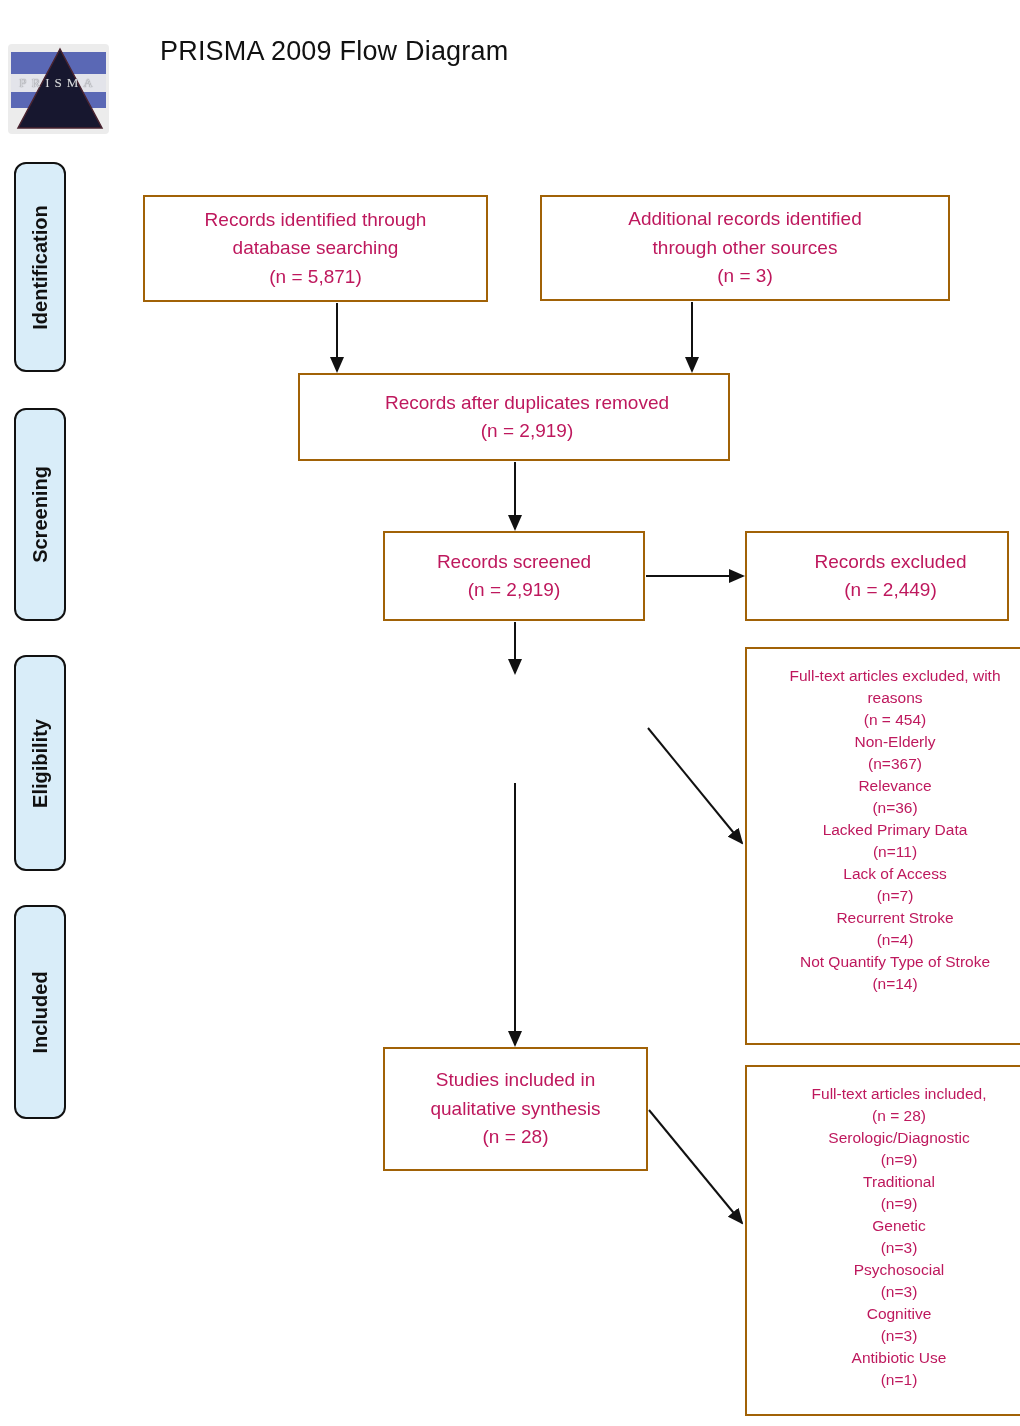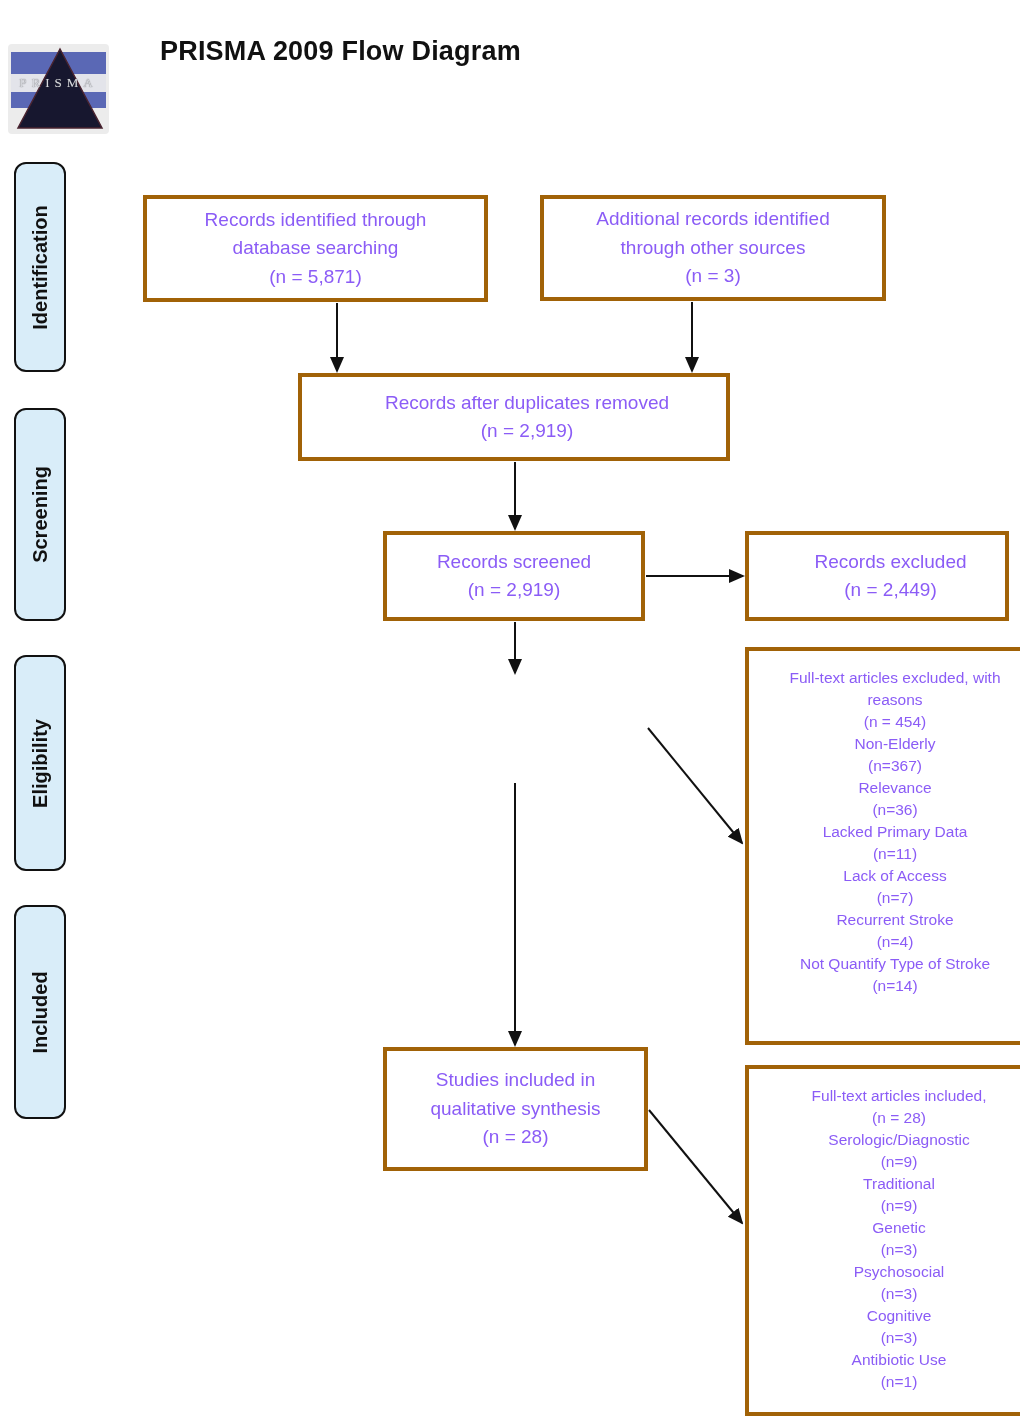--- a/index.html
+++ b/index.html
@@ -30,21 +30,21 @@
   .logo .logo-word {
     position: absolute; left: 0; right: 0; top: 31px;
     text-align: center;
     font-size: 13px; letter-spacing: 5px;
     color: #d6d8de;
     text-shadow: 0 0 1px #555;
     font-family: "Liberation Serif", serif;
   }
   .page-title {
     position: absolute; left: 160px; top: 36px;
-    font-size: 27px; font-weight: 700; color: #111;
+    font-size: 27px; font-weight: 400; color: #111;
     letter-spacing: 0.2px;
   }
 
   
   .stage {
     position: absolute; left: 14px; width: 52px;
     background: #d9edf9;
     border: 2px solid #111;
     border-radius: 12px;
     display: flex; align-items: center; justify-content: center;
@@ -58,36 +58,36 @@
   }
   .stage-identification { top: 162px; height: 210px; }
   .stage-screening      { top: 408px; height: 213px; }
   .stage-eligibility    { top: 655px; height: 216px; }
   .stage-included       { top: 905px; height: 214px; }
 
   
   .box {
     position: absolute;
     background: #ffffff;
-    border: 4px solid #a16207;
+    border: 2px solid #a16207;
     display: flex; align-items: center; justify-content: center;
     text-align: center;
     white-space: pre-line;
     font-size: 19px;
     line-height: 1.5;
-    color: #8b5cf6;
+    color: #be185d;
   }
   .box.detail {
     font-size: 15.5px;
     line-height: 1.42;
     align-items: flex-start;
     padding-top: 16px;
   }
   .b-identified-db   { left: 143px; top: 195px; width: 345px; height: 107px; }
-  .b-identified-oth  { left: 540px; top: 195px; width: 346px; height: 106px; }
+  .b-identified-oth  { left: 540px; top: 195px; width: 410px; height: 106px; }
   .b-duplicates      { left: 298px; top: 373px; width: 432px; height: 88px; padding-left: 26px; }
   .b-screened        { left: 383px; top: 531px; width: 262px; height: 90px; }
   .b-excluded        { left: 745px; top: 531px; width: 264px; height: 90px; padding-left: 27px; }
   .b-assessed        { left: 381px; top: 675px; width: 267px; height: 107px; }
   .b-excluded-rsn    { left: 745px; top: 647px; width: 300px; height: 398px; }
   .b-qualitative     { left: 383px; top: 1047px; width: 265px; height: 124px; }
   .b-included-detail { left: 745px; top: 1065px; width: 308px; height: 351px; }
 
   
   .arrows {

